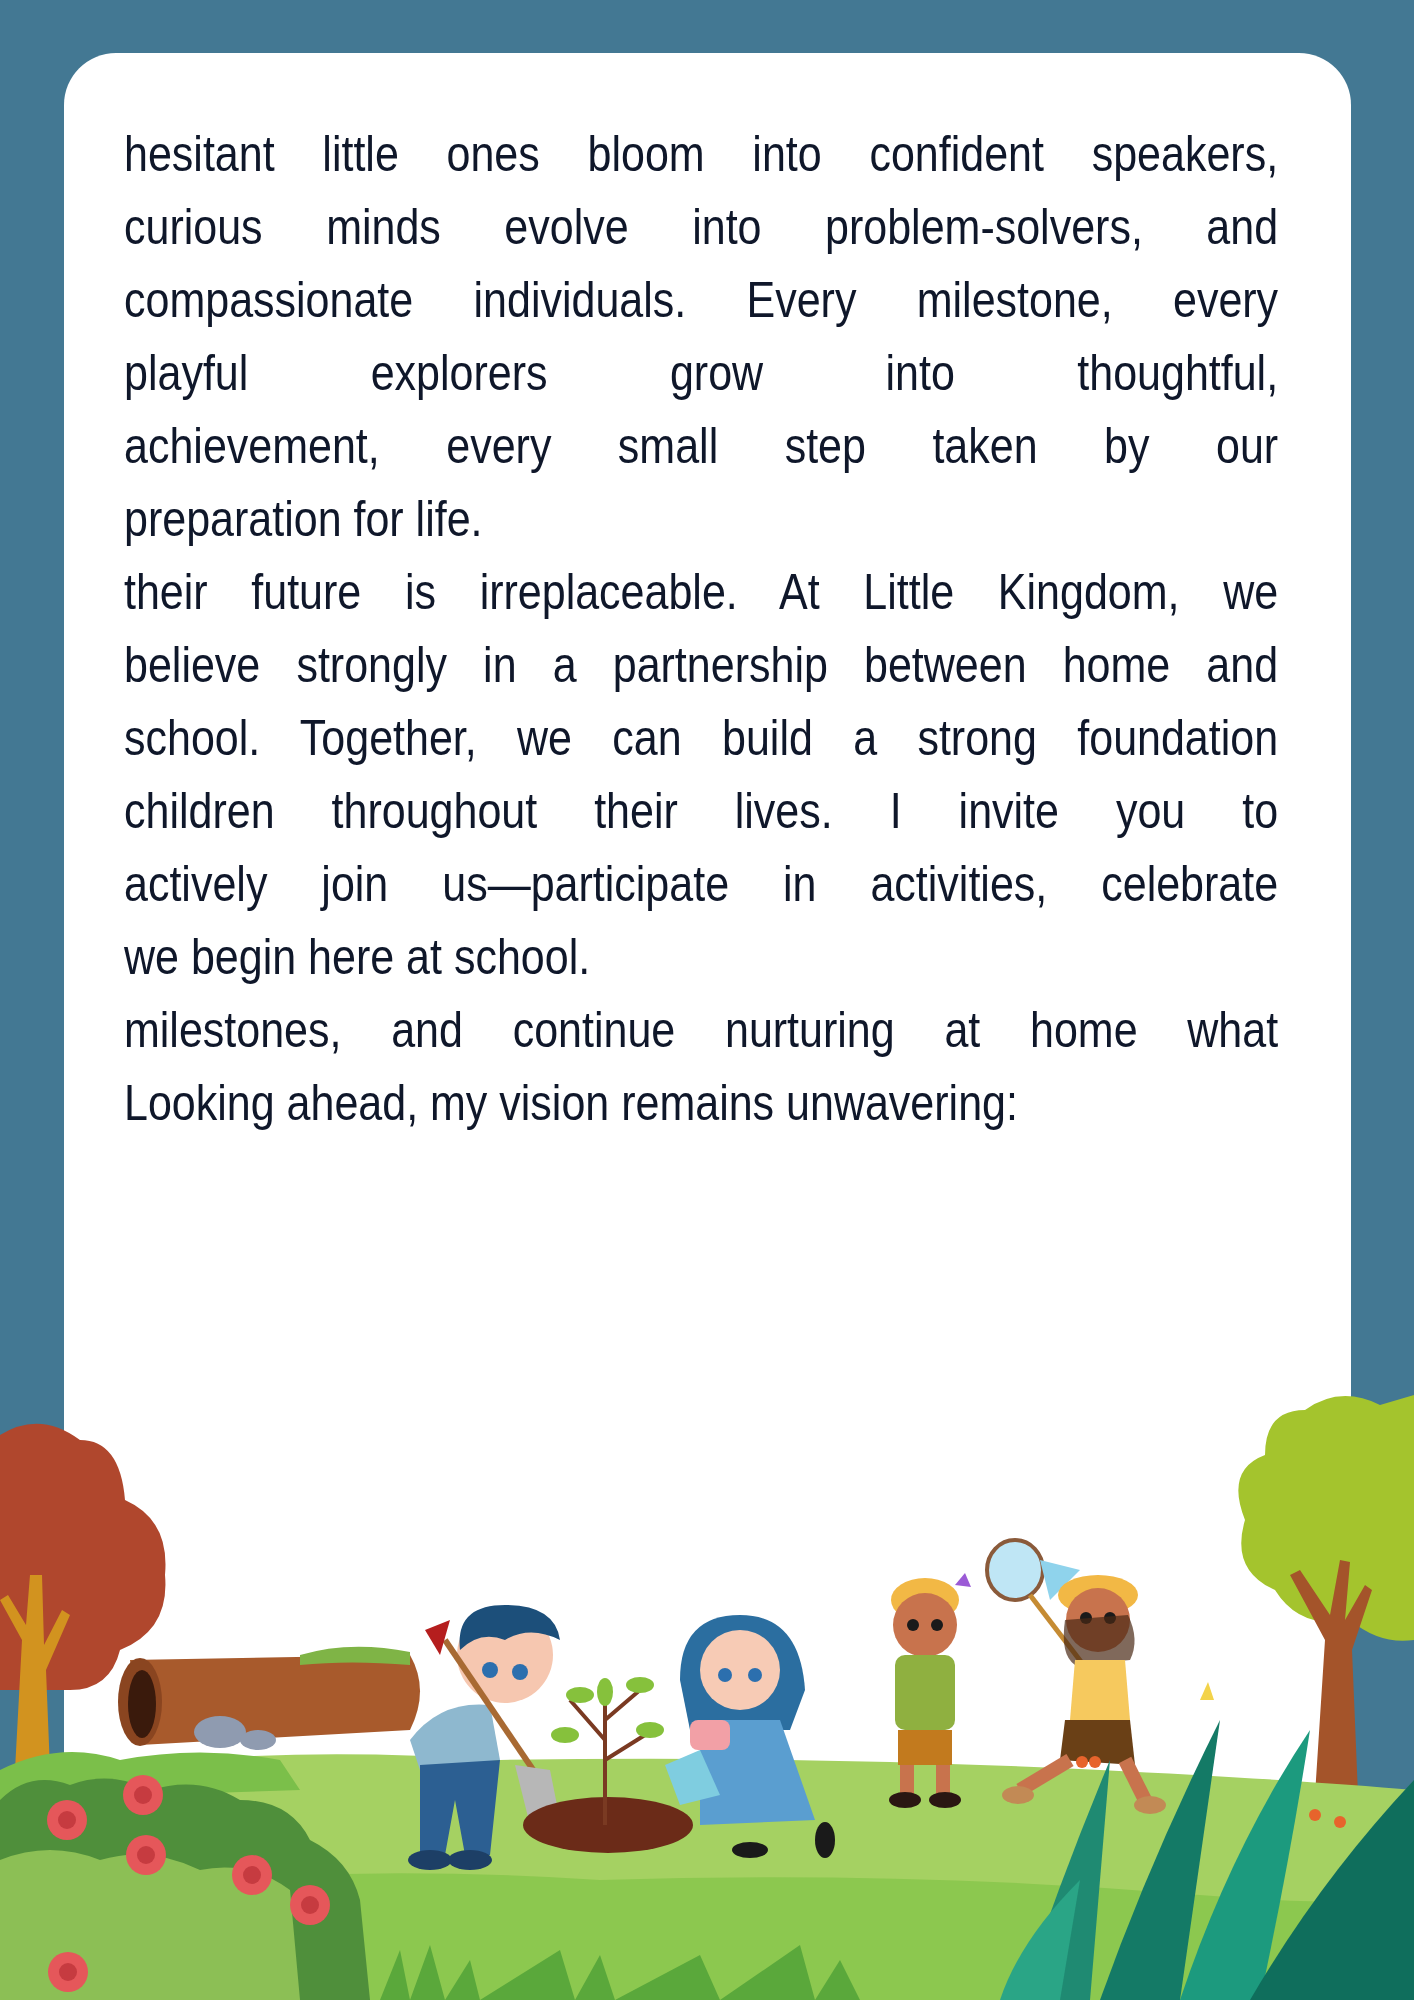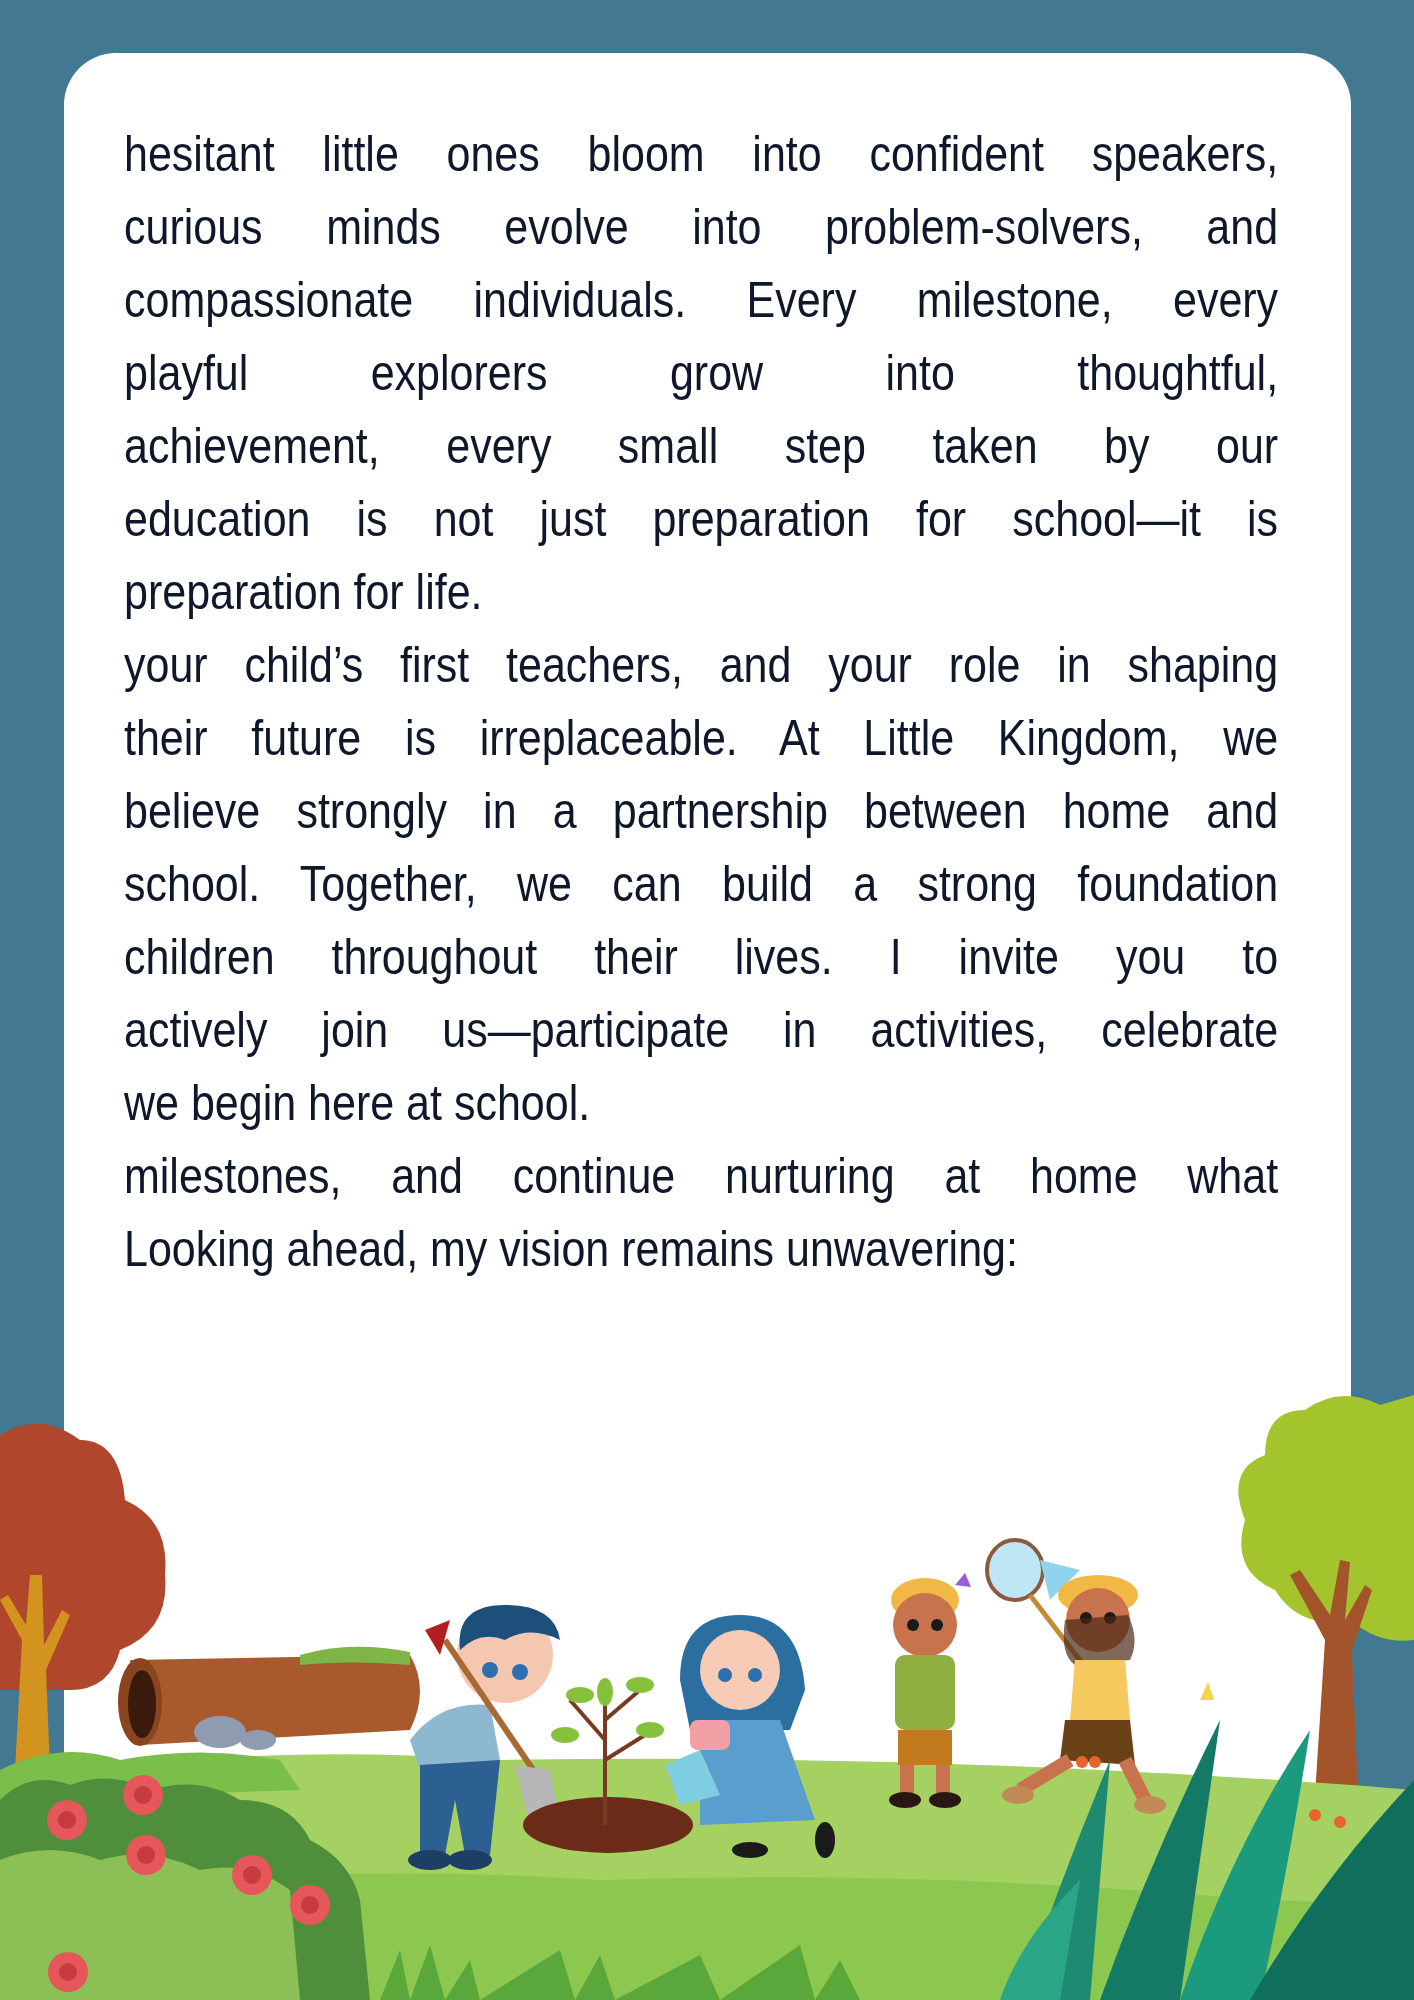--- a/index.html
+++ b/index.html
@@ -26,31 +26,25 @@
       </div>
     <div class="line">
         <span class="inner">compassionate individuals. Every milestone, every</span>
       </div>
     <div class="line">
         <span class="inner">playful explorers grow into thoughtful,</span>
       </div>
     <div class="line">
         <span class="inner">achievement, every small step taken by our</span>
       </div>
-    <div class="line">
-        <span class="inner">education is not just preparation for school—it is</span>
-      </div>
     <div class="line last">
         <span class="inner">preparation for life.</span>
       </div>
   </div>
   <div>
-    <div class="line">
-        <span class="inner">your child’s first teachers, and your role in shaping</span>
-      </div>
     <div class="line">
         <span class="inner">their future is irreplaceable. At Little Kingdom, we</span>
       </div>
     <div class="line">
         <span class="inner">believe strongly in a partnership between home and</span>
       </div>
     <div class="line">
         <span class="inner">school. Together, we can build a strong foundation</span>
       </div>
     <div class="line">

